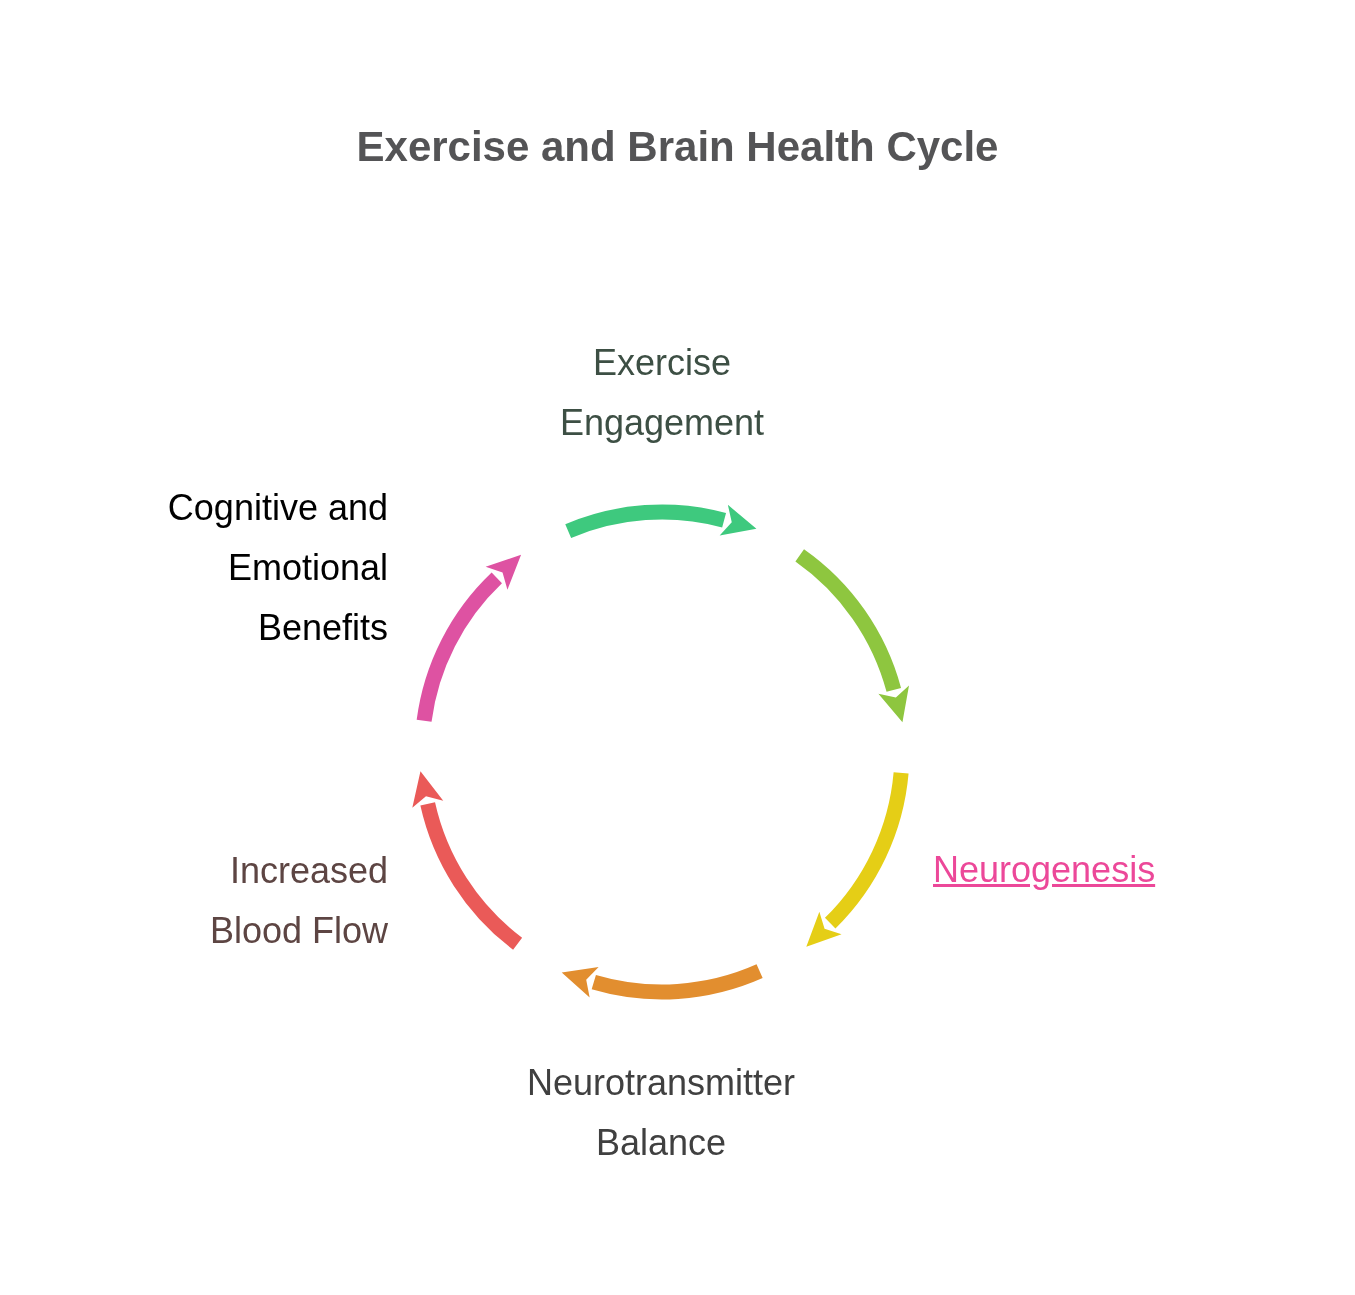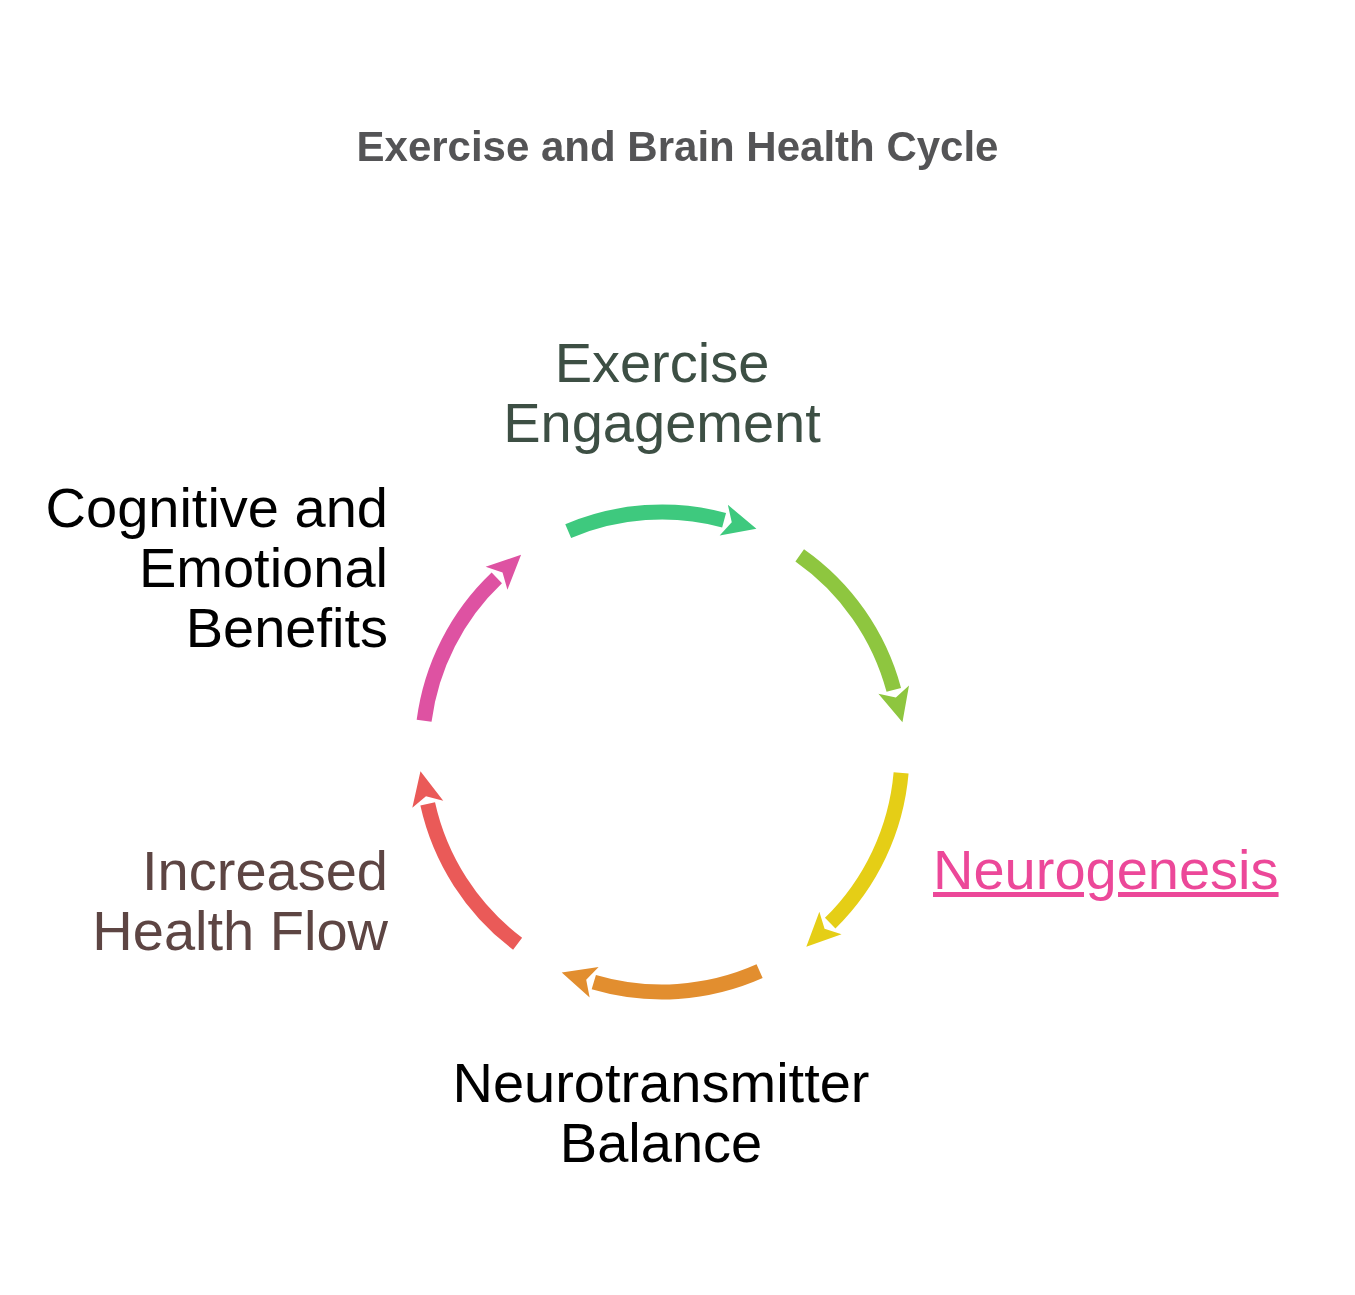--- a/index.html
+++ b/index.html
@@ -27,21 +27,21 @@
 
   .arrow-svg {
     position: absolute;
     left: 0; top: 0;
     width: 1355px;
     height: 1295px;
   }
 
   .node {
     position: absolute;
-    font-size: 56px;
+    font-size: 36px;
     font-weight: 400;
     line-height: 60px;
     white-space: pre-line;
   }
   .node-0 { left: 402px;  top: 333px;  width: 520px; text-align: center; }
   .node-1 { left: 936px;  top: 543px;  text-align: left; }
   .node-2 { left: 933px;  top: 840px;  text-align: left; }
   .node-3 { left: 401px;  top: 1053px; width: 520px; text-align: center; }
   .node-4 { right: 967px; top: 841px;  text-align: right; }
   .node-5 { right: 967px; top: 478px;  text-align: right; }
@@ -87,23 +87,23 @@
 
     <path d="M 424.1 720.7 A 240 240 0 0 1 496.8 577.9" fill="none" stroke-width="15" marker-end="url(#head-5)" stroke="#DE52A2"></path>
   </svg>
 
   <div class="node node-0" style="color: rgb(61, 79, 68);">Exercise
 Engagement</div>
 
 
   <div class="node node-2" style="color: #ec4899; text-decoration: underline;">Neurogenesis</div>
 
-  <div class="node node-3" style="color: #000000;">Neurotransmitter
+  <div class="node node-3" style="color: #404040;">Neurotransmitter
 Balance</div>
 
   <div class="node node-4" style="color: rgb(93, 69, 67);">Increased
-Health Flow</div>
+Blood Flow</div>
 
   <div class="node node-5" style="color: #000000;">Cognitive and
 Emotional
 Benefits</div>
 
 </div>
 
 </body></html>

